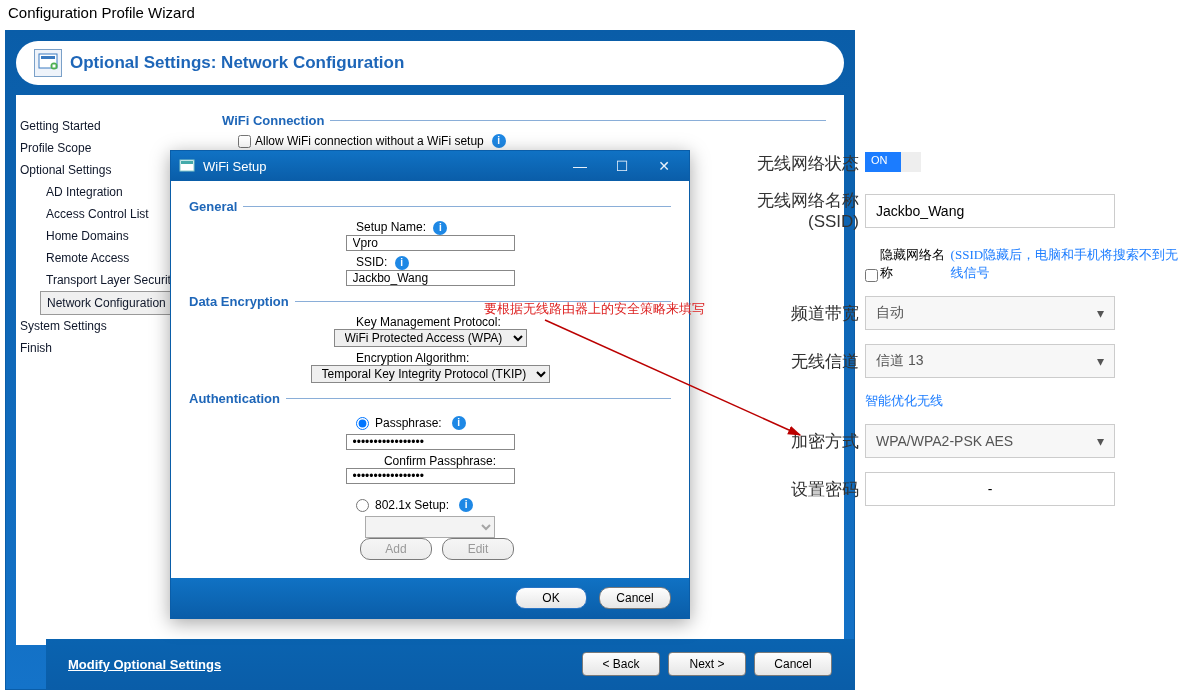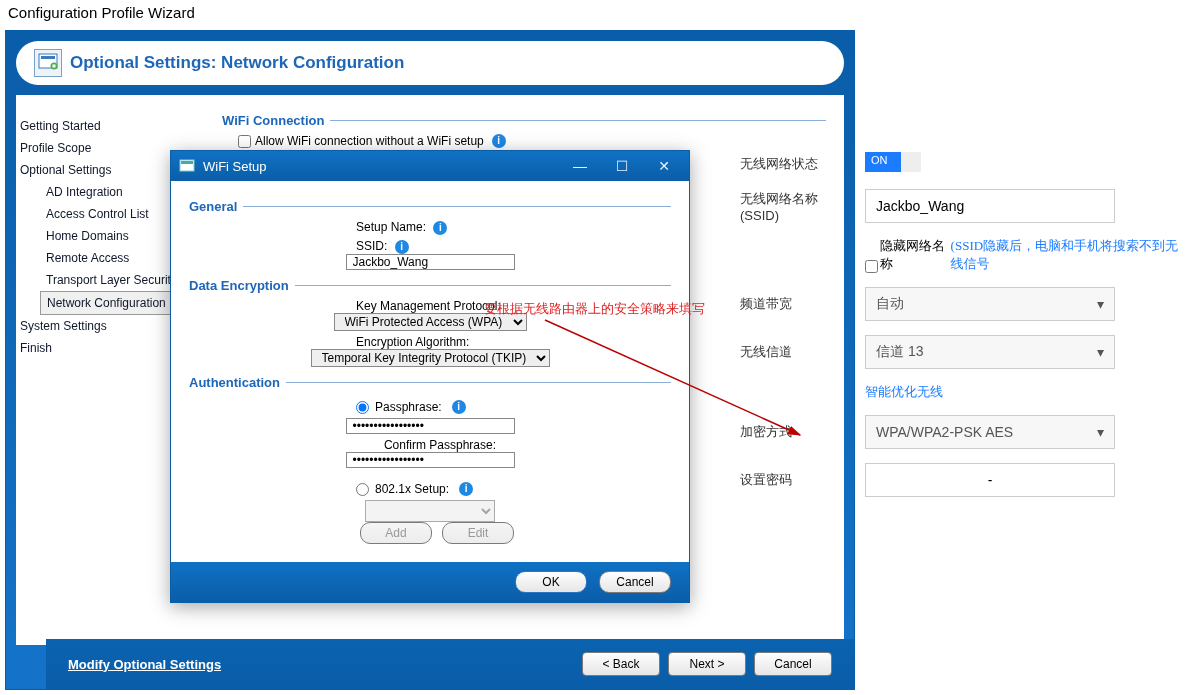--- a/index.html
+++ b/index.html
@@ -50,21 +50,21 @@
 .dbtn[disabled] { color:#999; background:linear-gradient(#f5f5f5,#ececec); cursor:default; }
 .dlg-footer-bar { height:40px; background:linear-gradient(#1072c4,#0a5da8); display:flex; align-items:center; justify-content:flex-end; padding:0 18px; gap:12px; }
 
 
 .annotation { position:absolute; left:484px; top:300px; color:#d22; font-size:13px; z-index:20; pointer-events:none; white-space:nowrap; }
 .arrow-svg { position:absolute; left:540px; top:315px; z-index:19; pointer-events:none; }
 
 
 .router { position:absolute; left:730px; top:130px; width:465px; padding: 8px 10px; }
 .r-row { display:flex; align-items:center; margin: 14px 0; }
-.r-label { width: 125px; text-align:left; padding-right: 14px; color:#333; font-size:13px; }
+.r-label { width: 125px; text-align:right; padding-right: 6px; color:#333; font-size:17px; }
 .r-control { flex:1; }
 .toggle { width: 56px; height: 20px; background:#1b7cff; position:relative; display:inline-block; }
 .toggle::after { content:""; position:absolute; right:0; top:0; width:20px; height:20px; background:#eee; }
 .toggle-label { position:absolute; left:6px; top:2px; color:#fff; font-size:11px; }
 .r-input { width: 250px; height: 34px; border:1px solid #ccc; padding:0 10px; font-size:14px; }
 .r-select { width: 250px; height: 34px; border:1px solid #ccc; background:#f7f7f7; padding:0 10px; font-size:14px; display:flex; align-items:center; justify-content:space-between; color:#555; }
 .r-check-row { display:flex; align-items:flex-end; gap:2px; font-size:13px; }
 .r-note { color:#1b7cff; font-size:13px;font-family:Liberation Serif, serif; }
 .r-link { color:#1b7cff; font-size:13px; cursor:pointer; }
 .r-submit { width: 110px; height: 38px; background:#1b7cff; color:#fff; border:none; font-size:15px; cursor:pointer; display:block; margin:30px 0 0 210px; }
@@ -137,20 +137,21 @@
     <div class="dlg-ctrl">☐</div>
     <div class="dlg-ctrl">✕</div>
   </div>
   <div class="dlg-body">
     <div class="dlg-section">
         <span>General</span>
         <div class="line"></div>
       </div>
     <div class="form-row">
       <label><span>Setup Name:</span> <span class="info-icon">i</span></label>
+      <input type="text" value="Vpro" style="">
     </div>
     <div class="form-row">
       <label><span>SSID:</span> <span class="info-icon">i</span></label>
       <input type="text" value="Jackbo_Wang" style="">
     </div>
 
     <div class="dlg-section">
         <span>Data Encryption</span>
         <div class="line"></div>
       </div>

